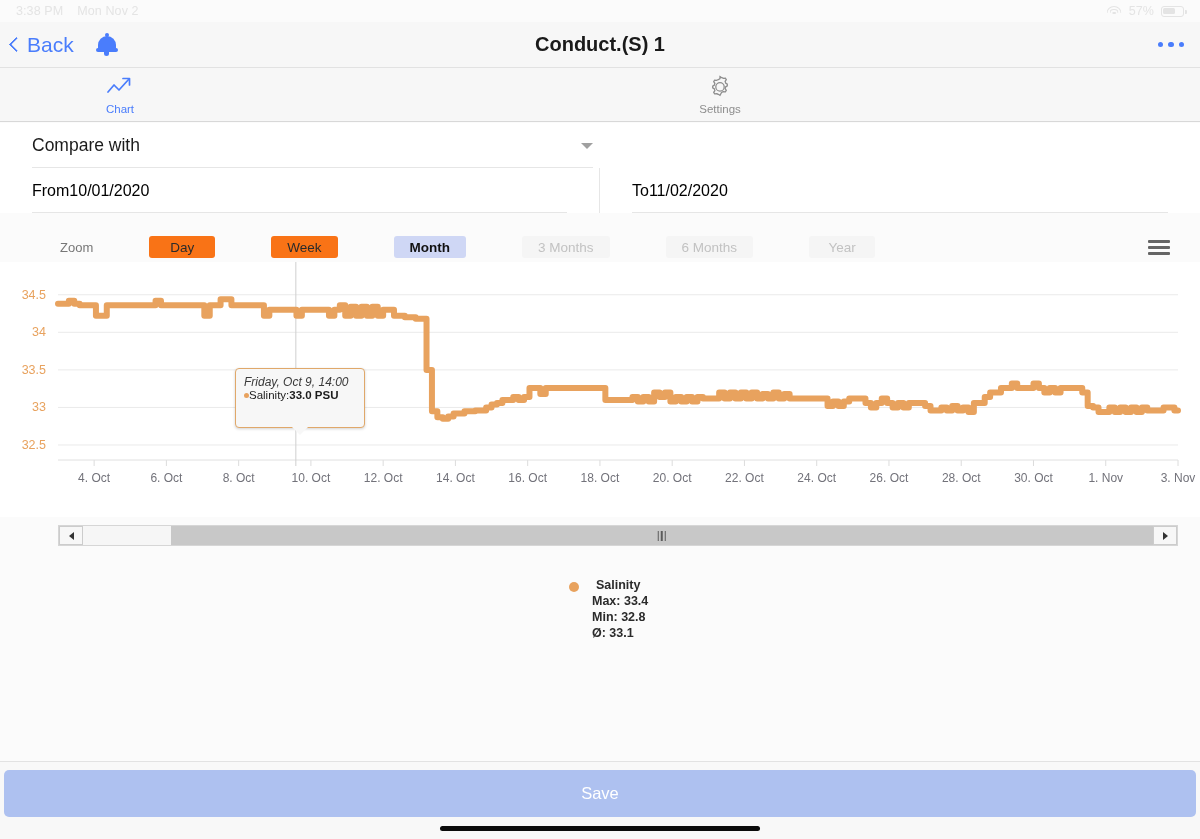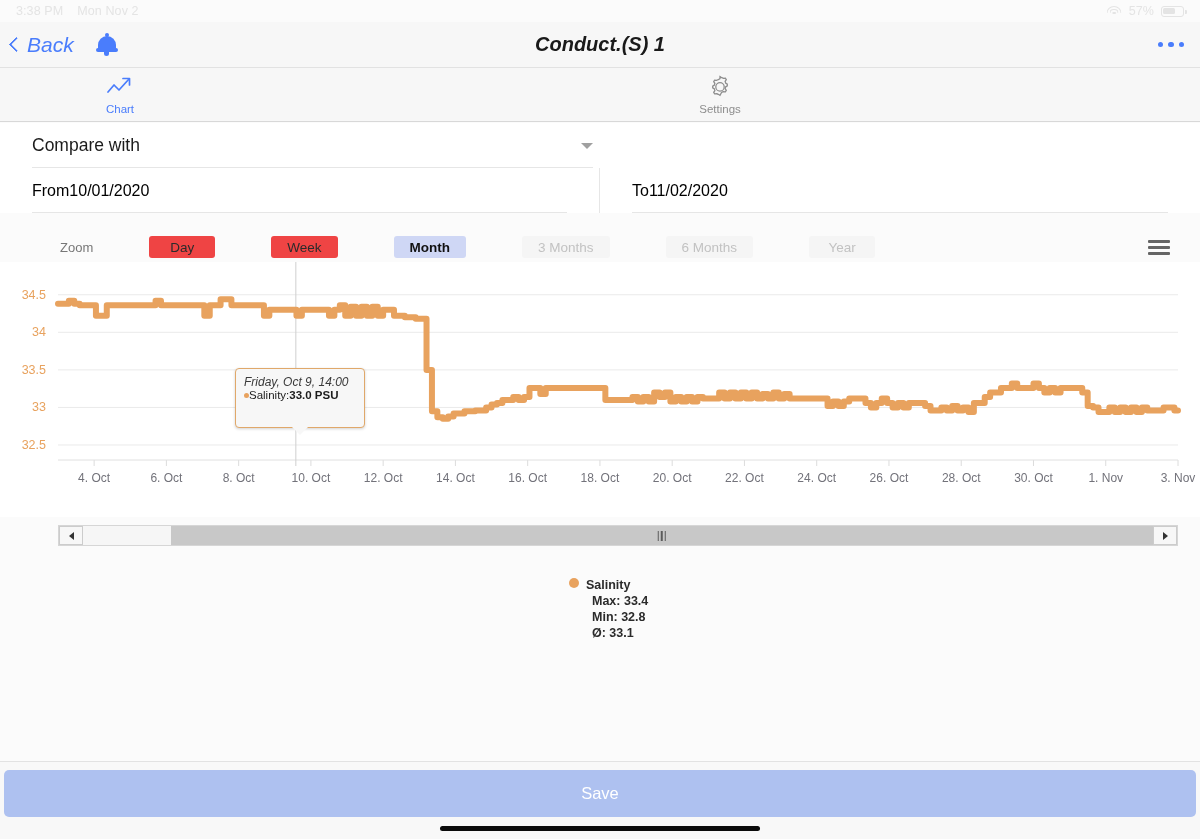--- a/index.html
+++ b/index.html
@@ -27,21 +27,21 @@
   .wifi-ico i:nth-child(2){ width:9px; height:4.5px; top:3px; }
   .wifi-ico i:nth-child(3){ width:3.5px; height:2.5px; top:6px; background:#e4e4e4; border-radius:50%; border:none;}
   .batt{ width:23px; height:11px; border:1.3px solid #e4e4e4; border-radius:3px; position:relative; }
   .batt::after{ content:""; position:absolute; right:-3.5px; top:3.2px; width:2px; height:4px;
      background:#e4e4e4; border-radius:0 1px 1px 0;}
   .batt i{ position:absolute; left:1.3px; top:1.3px; bottom:1.3px; width:55%; background:#e4e4e4; border-radius:1.5px;}
 
   
   .navbar{
     position:absolute; top:22px; left:0; width:1200px; height:45px;
-    display:flex; align-items:center; background:#f7f7f7;font-style:italic;
+    display:flex; align-items:center; background:#f7f7f7;
   }
   .back-btn{ display:flex; align-items:center; gap:4px; margin-left:11px; cursor:pointer; }
   .chev{ width:11px; height:11px; border-left:2.6px solid #4a7dfc; border-bottom:2.6px solid #4a7dfc;
      transform:rotate(45deg); margin-right:1px; border-radius:1px;}
   .back-label{ color:#4a7dfc; font-size:21px; }
   .bell{ margin-left:22px; cursor:pointer; position:relative; width:22px; height:24px; }
   .bell .body{ position:absolute; left:2px; top:3px; width:18px; height:15px; background:#4a7dfc;
      border-radius:9px 9px 3px 3px; }
   .bell .rim{ position:absolute; left:0px; top:15px; width:22px; height:4px; background:#4a7dfc; border-radius:2px;}
   .bell .knob{ position:absolute; left:9px; top:0px; width:4px; height:4px; background:#4a7dfc; border-radius:50%;}
@@ -75,21 +75,21 @@
      border-right:6px solid transparent; border-top:6px solid #a0a0a0; cursor:pointer;}
   .daterow{ display:flex; }
   .cell{ width:600px; height:45px; display:flex; align-items:center; position:relative; padding:0 32px; }
   .cell .rule{ left:32px; right:32px; }
   .cell.from{ border-right:1px solid #e6e6e6; }
 
   
   .zoombar{ position:absolute; top:232px; left:0; width:1200px; height:30px; display:flex; align-items:center;gap:48px; }
   .zoom-label{ margin-left:60px; font-size:13px; color:#777; }
   .zbtn{ margin-left:8px; height:22px; padding:0 16px; display:flex; align-items:center; justify-content:center;
-     font-size:13.5px; border-radius:3px; background:#ef4444; color:#2b2b2b; cursor:pointer; min-width:66px;}
+     font-size:13.5px; border-radius:3px; background:#f97316; color:#2b2b2b; cursor:pointer; min-width:66px;}
   .zbtn.active{ background:#cfd7f5; color:#111; font-weight:bold; }
   .zbtn.disabled{ background:#f5f5f5; color:#c2c2c2; cursor:default; }
   .hamburger{ margin-left:auto; margin-right:30px; display:flex; flex-direction:column; gap:3px; cursor:pointer;}
   .hamburger span{ width:22px; height:3px; background:#656565; border-radius:1px; }
 
   
   .chartwrap{ position:absolute; top:262px; left:0; width:1200px; height:255px; background:#fff;}
   .chart-svg{ display:block; }
   .ylab{ font-size:12.5px; fill:#e8a25e; text-anchor:end; }
   .xlab{ font-size:12px; fill:#72727a; text-anchor:middle; }
@@ -118,21 +118,21 @@
   .nav-arrow.left .tri{ border-right:5px solid #333; }
   .nav-arrow.right .tri{ border-left:5px solid #333; }
   .nav-track{ flex:1; position:relative; background:#f6f6f6; }
   .nav-thumb{ position:absolute; left:8.2%; right:0; top:0; bottom:0; background:#c8c8c8; }
   .nav-grip{ position:absolute; left:50%; top:50%; transform:translate(-50%,-50%);
      display:flex; gap:2px; }
   .nav-grip i{ width:1.5px; height:10px; background:#5b5b5b; display:block; }
 
   
   .legend{ position:absolute; left:569px; top:578px; }
-  .lg-title{ display:flex; align-items:flex-start; gap:7px; font-size:12.5px; font-weight:bold; color:#2b2b2b; }
+  .lg-title{ display:flex; align-items:flex-end; gap:17px; font-size:12.5px; font-weight:bold; color:#2b2b2b; }
   .lg-dot{ width:10px; height:10px; border-radius:50%; background:#e8a25e; }
   .lg-stat{ font-size:12.5px; font-weight:bold; color:#2b2b2b; margin-left:23px; margin-top:2px; }
 
   
   .savebar{ position:absolute; left:0; top:761px; width:1200px; height:78px; background:#f8f8f8;
      border-top:1px solid #e2e2e2; }
   .save-btn{ position:absolute; left:4px; top:8px; width:1192px; height:47px; background:#aec1f0;
      border-radius:5px; display:flex; align-items:center; justify-content:center; cursor:pointer; }
   .save-btn span{ color:#fff; font-size:16.5px; }
   .home-ind{ position:absolute; left:50%; transform:translateX(-50%); bottom:8px;

